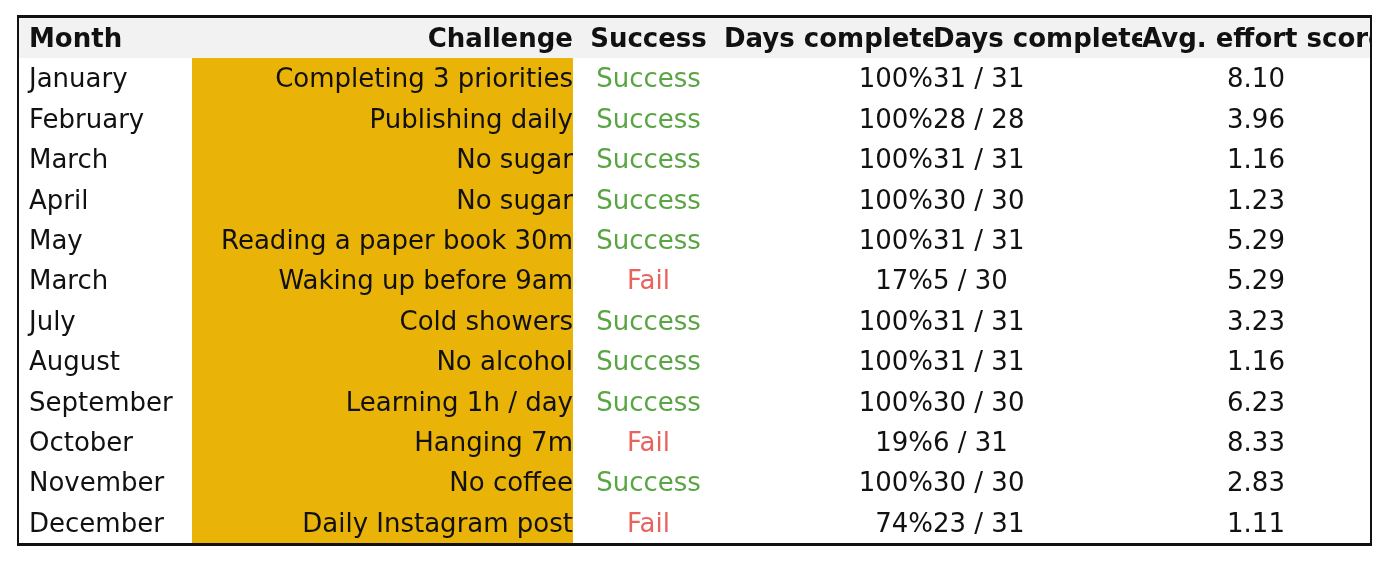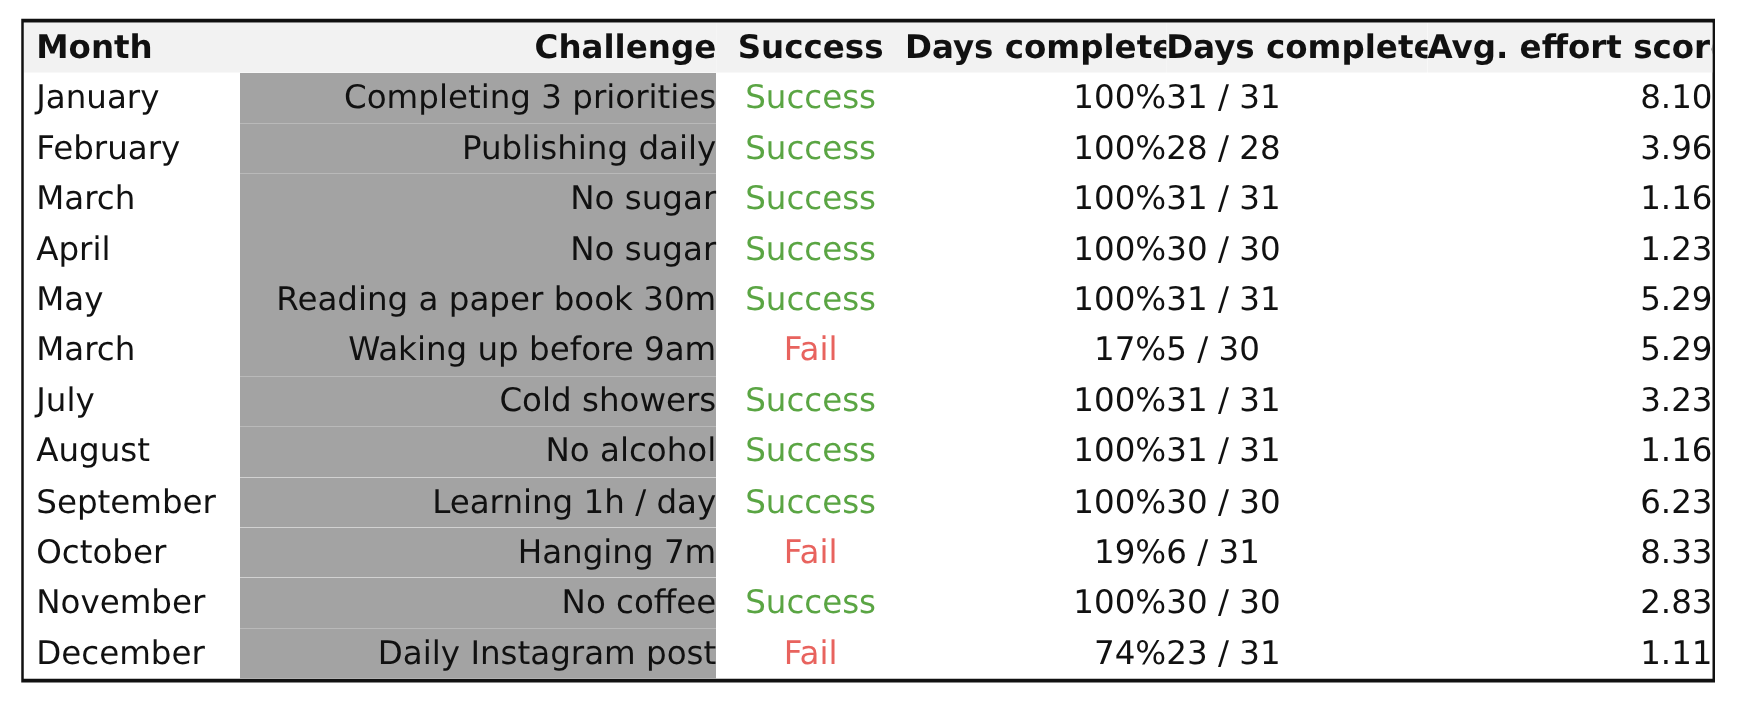--- a/index.html
+++ b/index.html
@@ -58,24 +58,24 @@
     line-height: 45px;
     vertical-align: middle;
   }
 
   
   .col-month    { width: 173px; text-align: left;   padding-left: 10px !important; box-sizing: border-box; }
   .col-chall    { width: 381px; text-align: right;   padding-left: 8px  !important; box-sizing: border-box; }
   .col-success  { width: 151px; text-align: center; }
   .col-pct      { width: 209px; text-align: right; }
   .col-days     { width: 209px; text-align: left; }
-  .col-effort   { width: 228px; text-align: right; }
+  .col-effort   { width: 228px; text-align: center; }
 
   
-  tbody td.col-chall { background: #a3a3a3; }
+  tbody td.col-chall { background: #eab308; }
 
   .status-success { color: #5aa543; }
   .status-fail    { color: #e8635e; }
 
   thead th.col-success,
   thead th.col-pct,
   thead th.col-days,
   thead th.col-effort { text-align: center; }
 
   thead th.col-effort { padding-right: 4px; box-sizing: border-box; }

